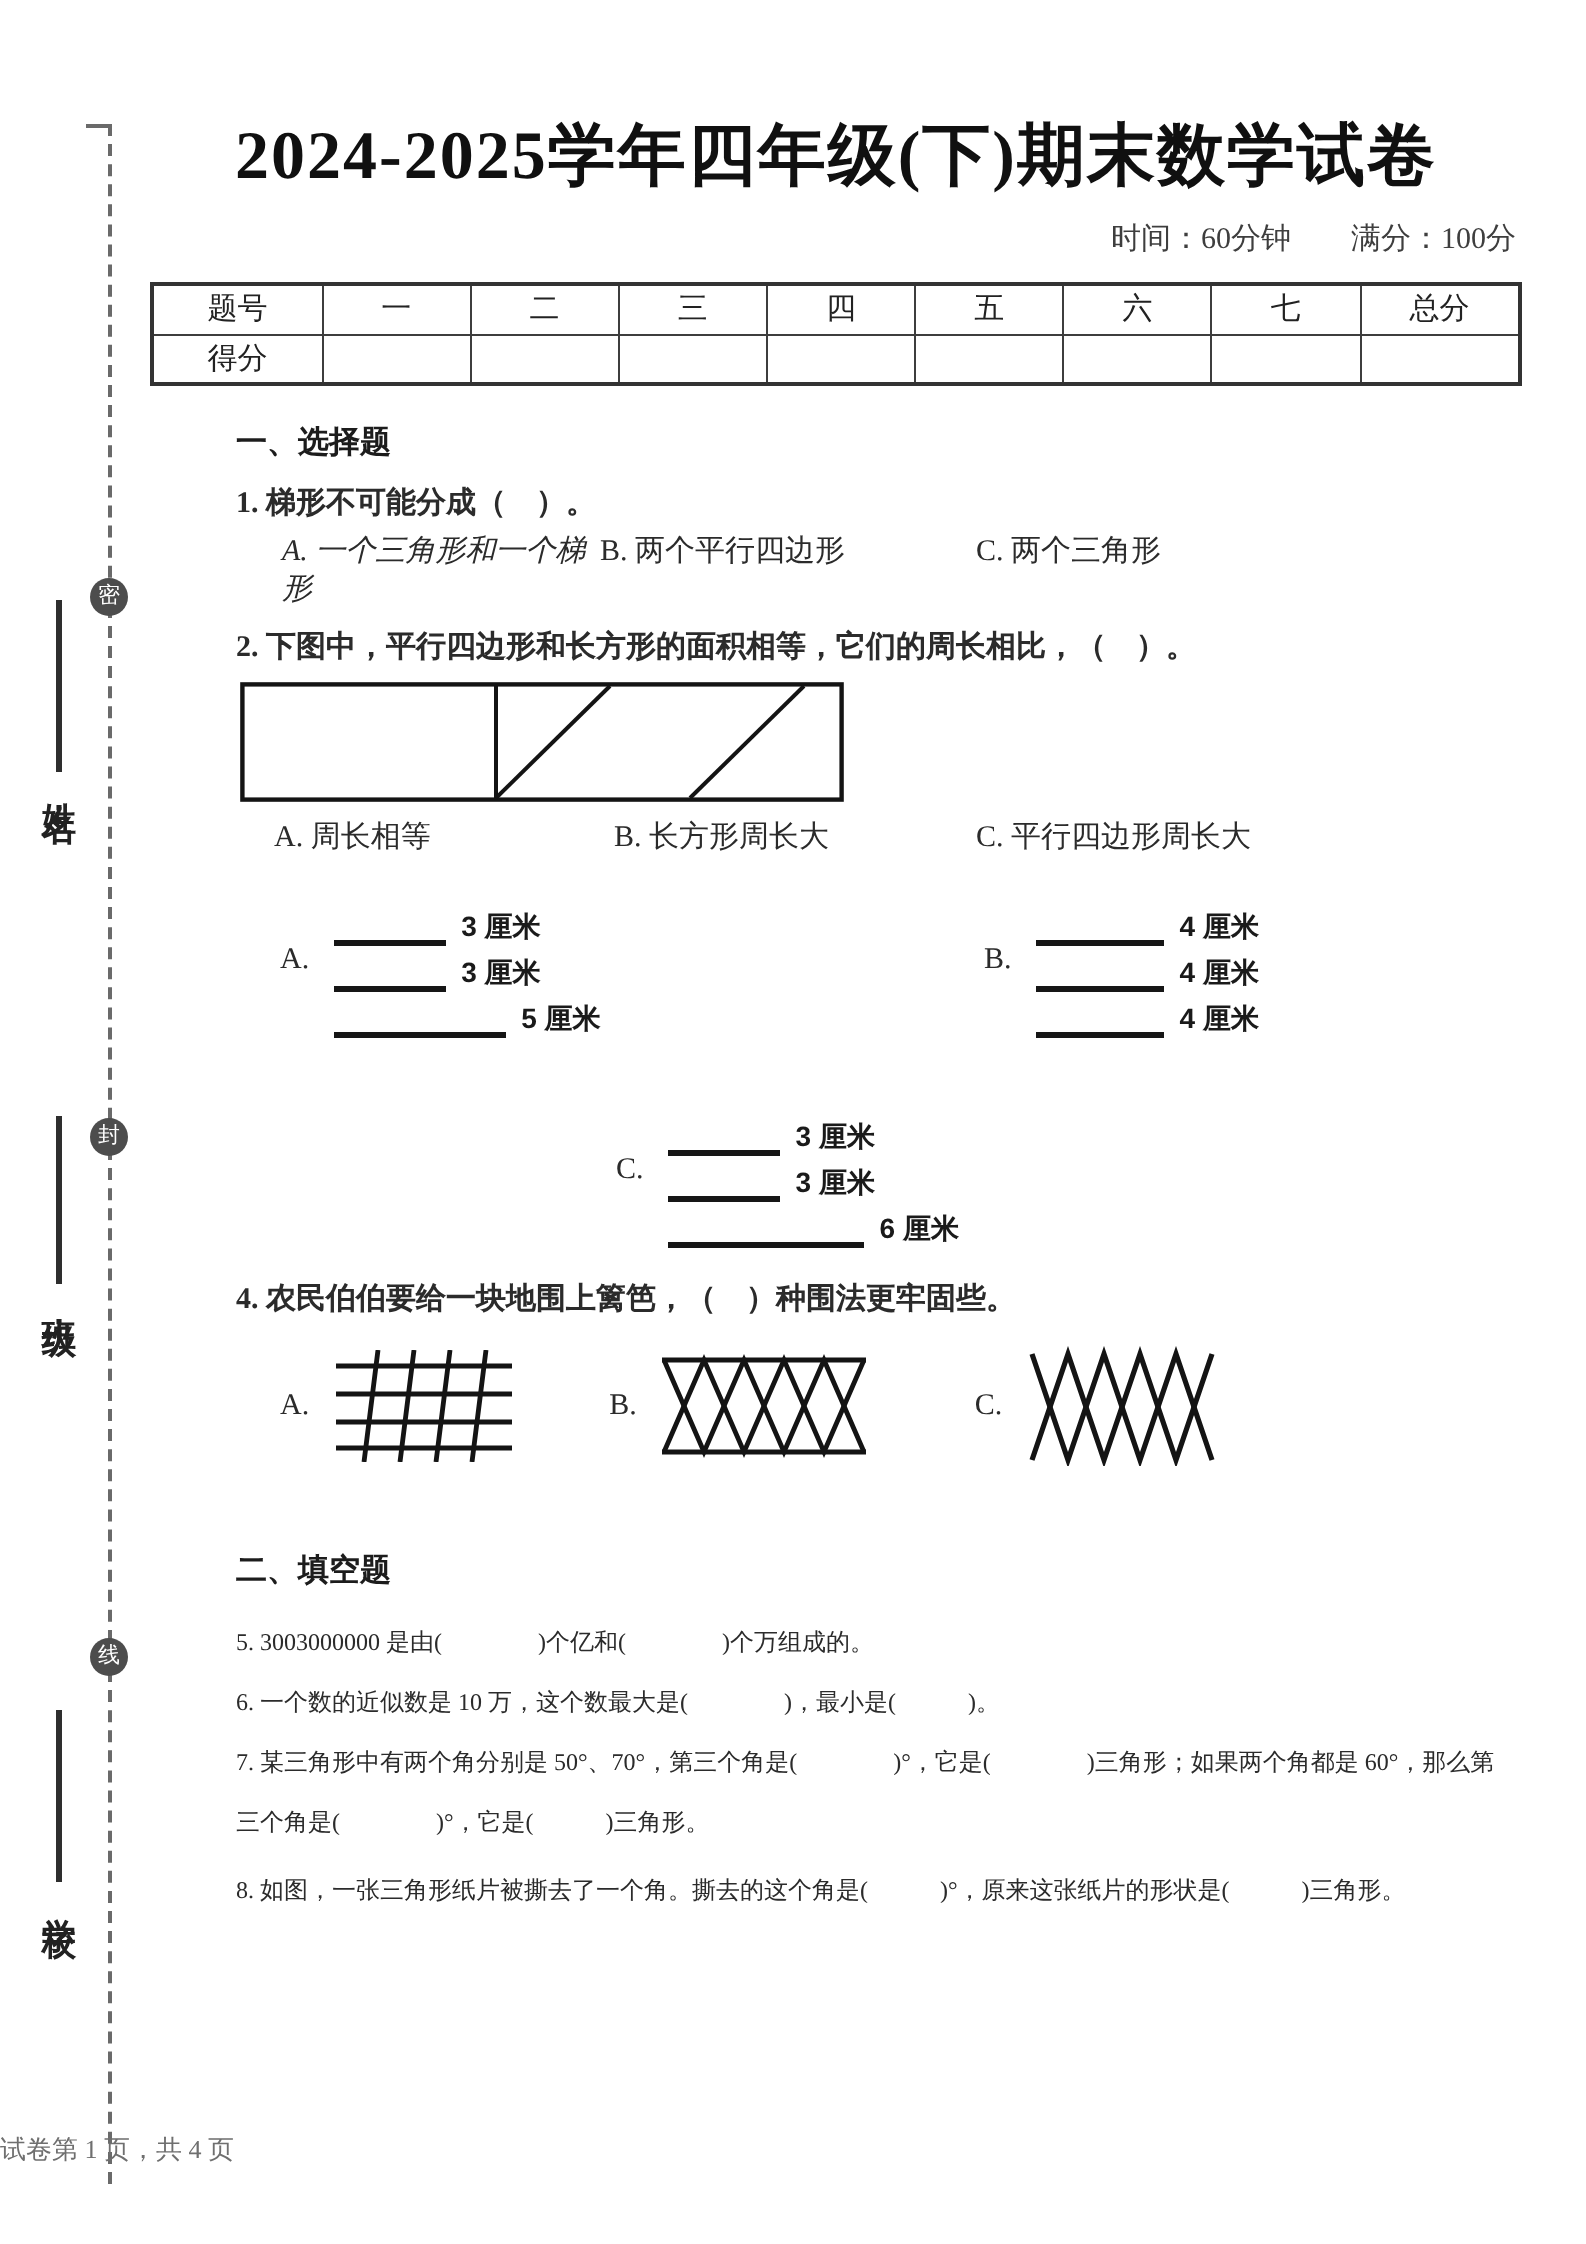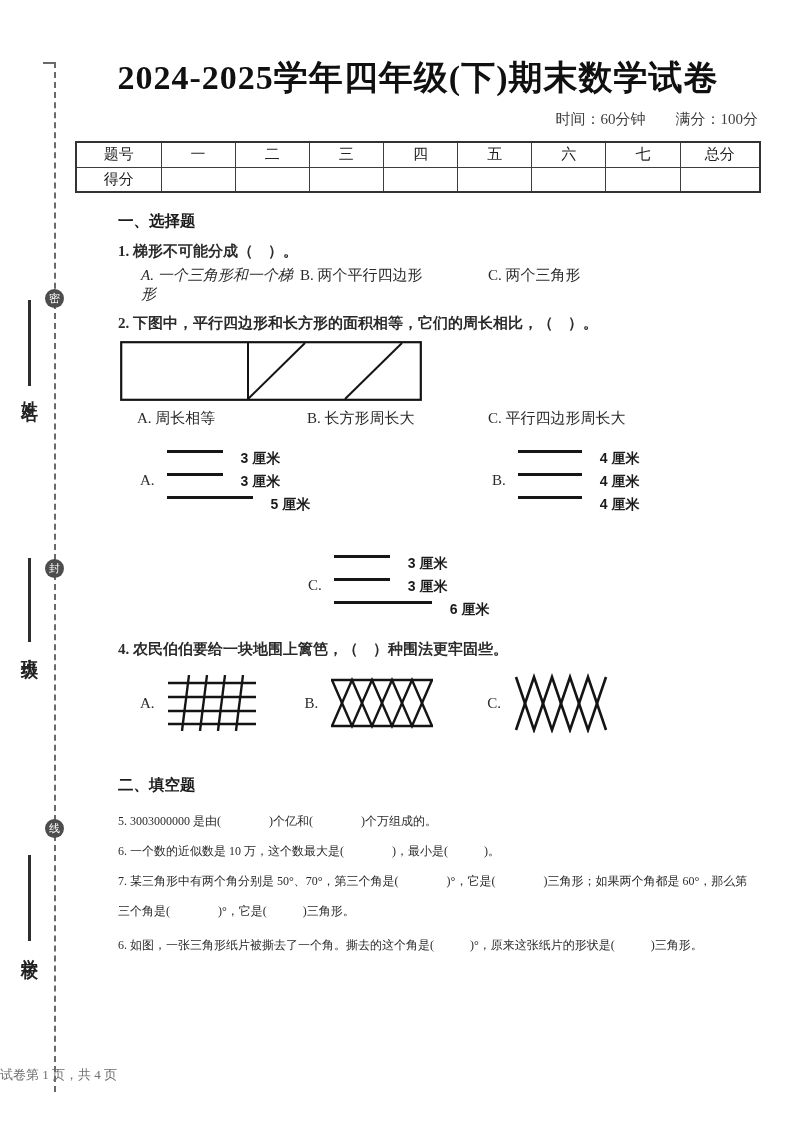--- a/index.html
+++ b/index.html
@@ -49,21 +49,21 @@
   .opts-q2 { padding-left: 19px; margin-top: 8px; }
   .opts-q2 .oA { width: 170px; } .opts-q2 .oB { width: 181px; }
 
   .fig-q2 { display: block; margin: 8px 0 0 45px; }
 
   .sticks-row { display: flex; margin: 22px 0 0 65px; }
   .stick-group { display: flex; align-items: flex-start; gap: 12px; font-size: 15px; }
   .gA { width: 352px; }
   .groupC { margin: 36px 0 0 233px; }
   .g-label { margin-top: 22px; }
-  .srow { display: flex; align-items: flex-start; gap: 18px; height: 23px; }
+  .srow { display: flex; align-items: flex-end; gap: 8px; height: 23px; }
   .stick { height: 3.2px; background: #161616; }
   .stick-3 { width: 56px; } .stick-4 { width: 64px; } .stick-5 { width: 86px; } .stick-6 { width: 98px; }
   .cm { font-size: 14px; font-weight: 700; font-family: "Liberation Sans", "DejaVu Sans", sans-serif; color: #1a1a1a; }
 
   .fence-row { display: flex; align-items: center; margin: 14px 0 0 65px; font-size: 15px; }
   .f-label { margin-right: 13px; }
   .ml50 { margin-left: 49px; }
   .ml54 { margin-left: 54px; }
 
   .fill { font-size: 12px; margin-left: 43px; line-height: 30px; width: 630px; }
@@ -250,19 +250,19 @@
           <polyline points="2,4 20,57 38,4 56,57 74,4 92,57" stroke-width="2.6"></polyline>
         </svg>
       </div>
     </div>
 
     <div class="sec-heading sec2-heading">二、填空题</div>
 
     <div class="fill q5">5. 3003000000 是由(　　　　)个亿和(　　　　)个万组成的。</div>
     <div class="fill">6. 一个数的近似数是 10 万，这个数最大是(　　　　)，最小是(　　　)。</div>
     <div class="fill">7. 某三角形中有两个角分别是 50°、70°，第三个角是(　　　　)°，它是(　　　　)三角形；如果两个角都是 60°，那么第三个角是(　　　　)°，它是(　　　)三角形。</div>
-    <div class="fill q8">6. 如图，一张三角形纸片被撕去了一个角。撕去的这个角是(　　　)°，原来这张纸片的形状是(　　　)三角形。</div>
+    <div class="fill q8">8. 如图，一张三角形纸片被撕去了一个角。撕去的这个角是(　　　)°，原来这张纸片的形状是(　　　)三角形。</div>
 
   </div>
 
   <div class="footer">试卷第 1 页，共 4 页</div>
 
 </div>
 
 </body></html>

